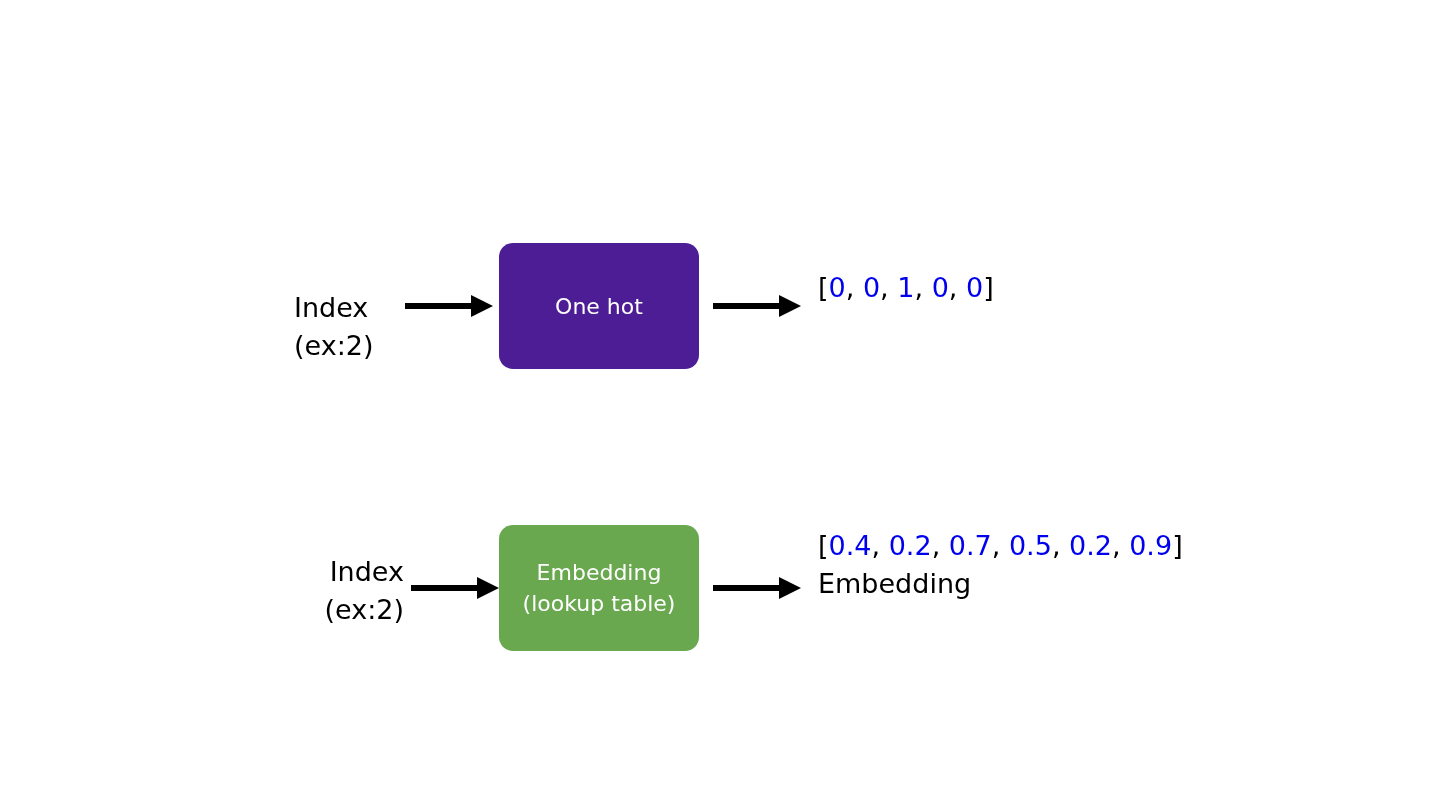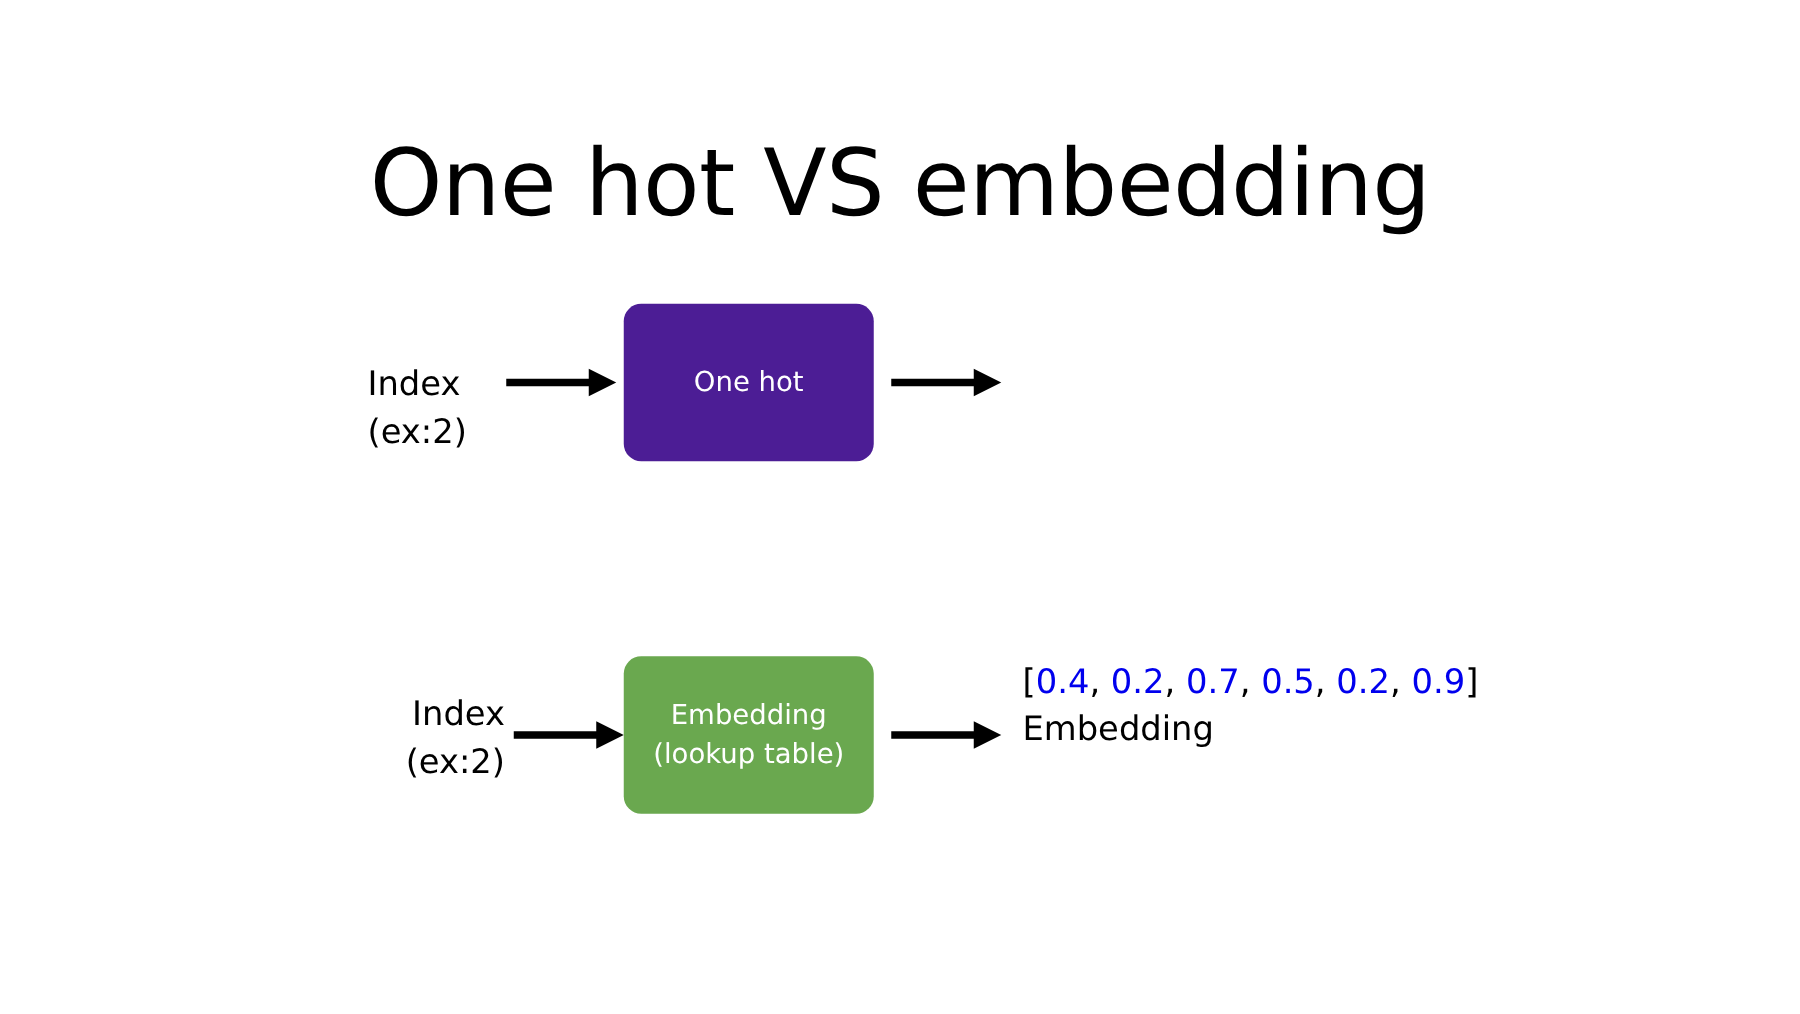--- a/index.html
+++ b/index.html
@@ -142,21 +142,20 @@
 
   .output .line { display: block; }
   .vec .num { color: #0000ee; }
   .vec .punc { color: #000000; }
 </style>
 </head>
 <body style="background: rgb(255, 255, 255);">
 
 <div class="slide">
 
-  <div class="title">One hot VS embedding</div>
 
   <div class="row row-onehot">
 
     <div class="index-label">
       <span class="l1">Index</span>
       <span class="l2">(ex:2)</span>
     </div>
 
     <div class="arrow arrow-in">
       <span class="shaft"></span>
@@ -168,20 +167,21 @@
         <span class="bl">One hot</span>
       </span>
     </div>
 
     <div class="arrow arrow-out">
       <span class="shaft"></span>
       <span class="head"></span>
     </div>
 
     <div class="output">
+      <span class="line vec"><span class="punc">[</span><span class="num">0</span><span class="punc">, </span><span class="num">0</span><span class="punc">, </span><span class="num">1</span><span class="punc">, </span><span class="num">0</span><span class="punc">, </span><span class="num">0</span><span class="punc">]</span></span>
     </div>
 
   </div>
 
   <div class="row row-embedding">
 
     <div class="index-label">
       <span class="l1">Index</span>
       <span class="l2">(ex:2)</span>
     </div>

